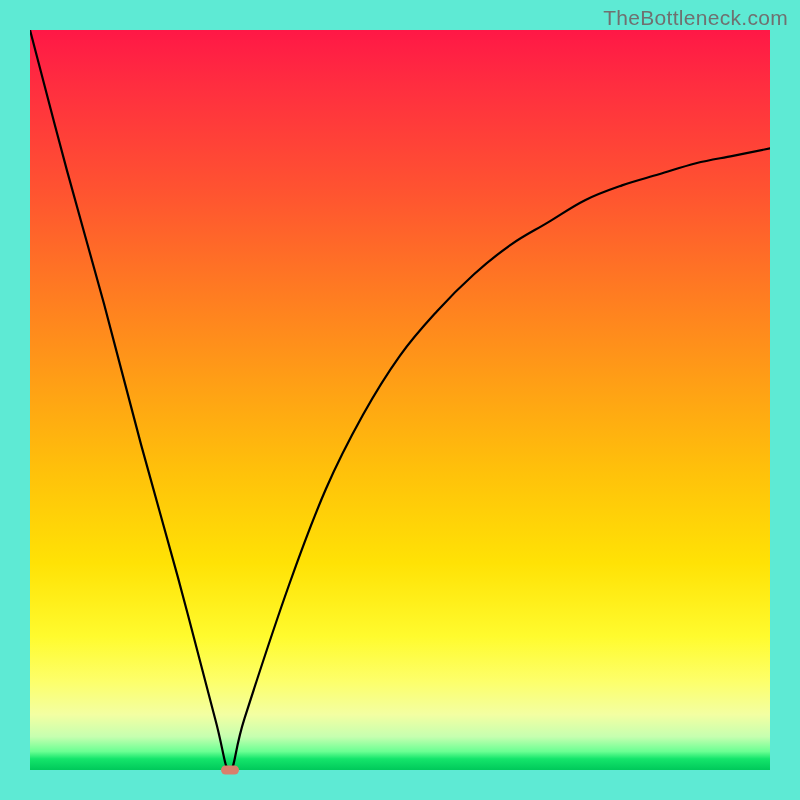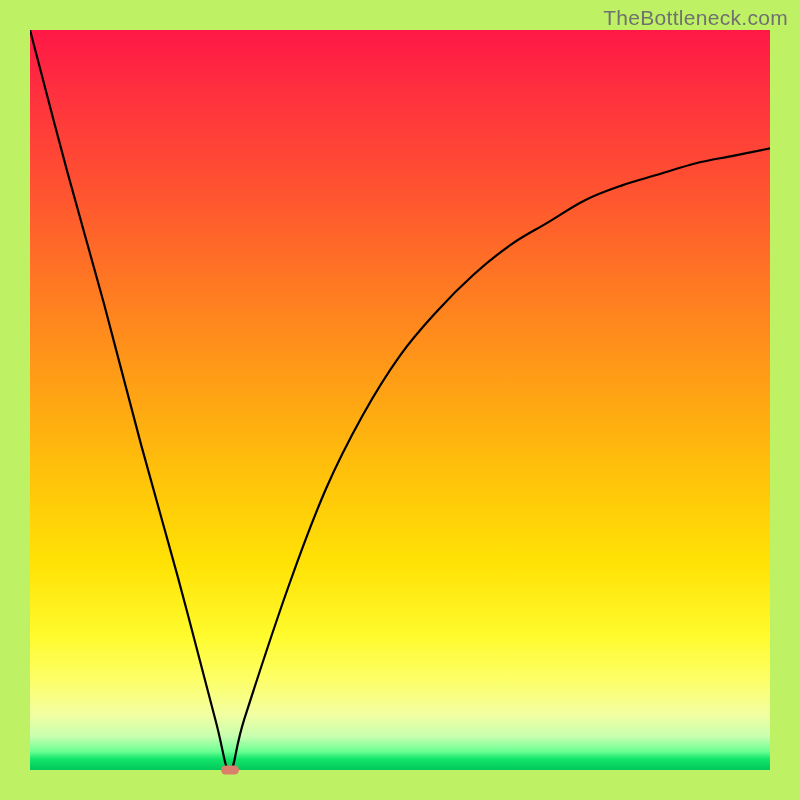--- a/index.html
+++ b/index.html
@@ -8,21 +8,21 @@
     width: 800px;
     height: 800px;
     overflow: hidden;
     background: #000;
     font-family: Arial, Helvetica, sans-serif;
   }
   .frame {
     position: relative;
     width: 800px;
     height: 800px;
-    background: #bef264;
+    background: #5eead4;
   }
   .plot-area {
     position: absolute;
     left: 30px;
     top: 30px;
     width: 740px;
     height: 740px;
     
     background: linear-gradient(to bottom,
       #ff1846 0%,

